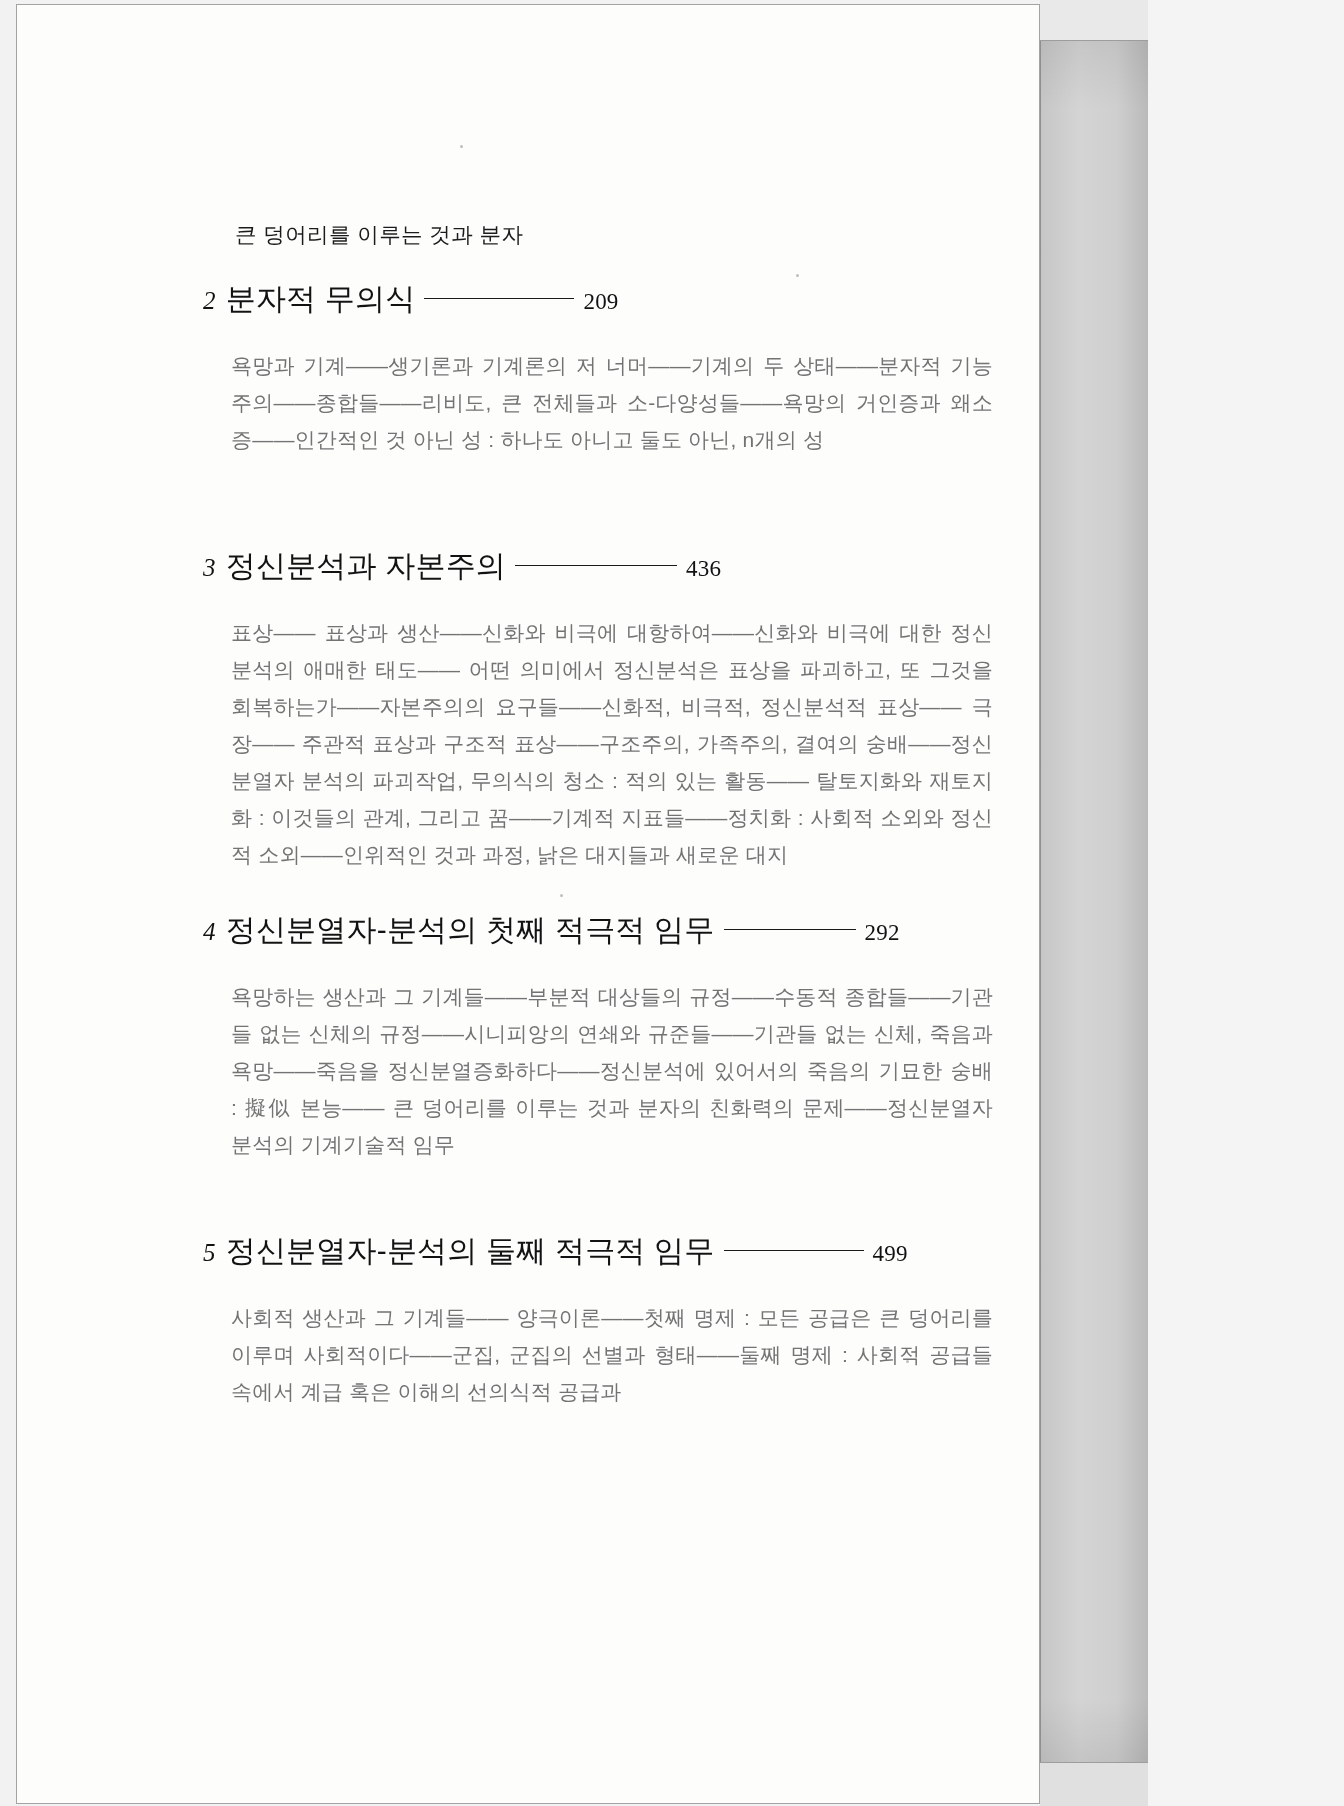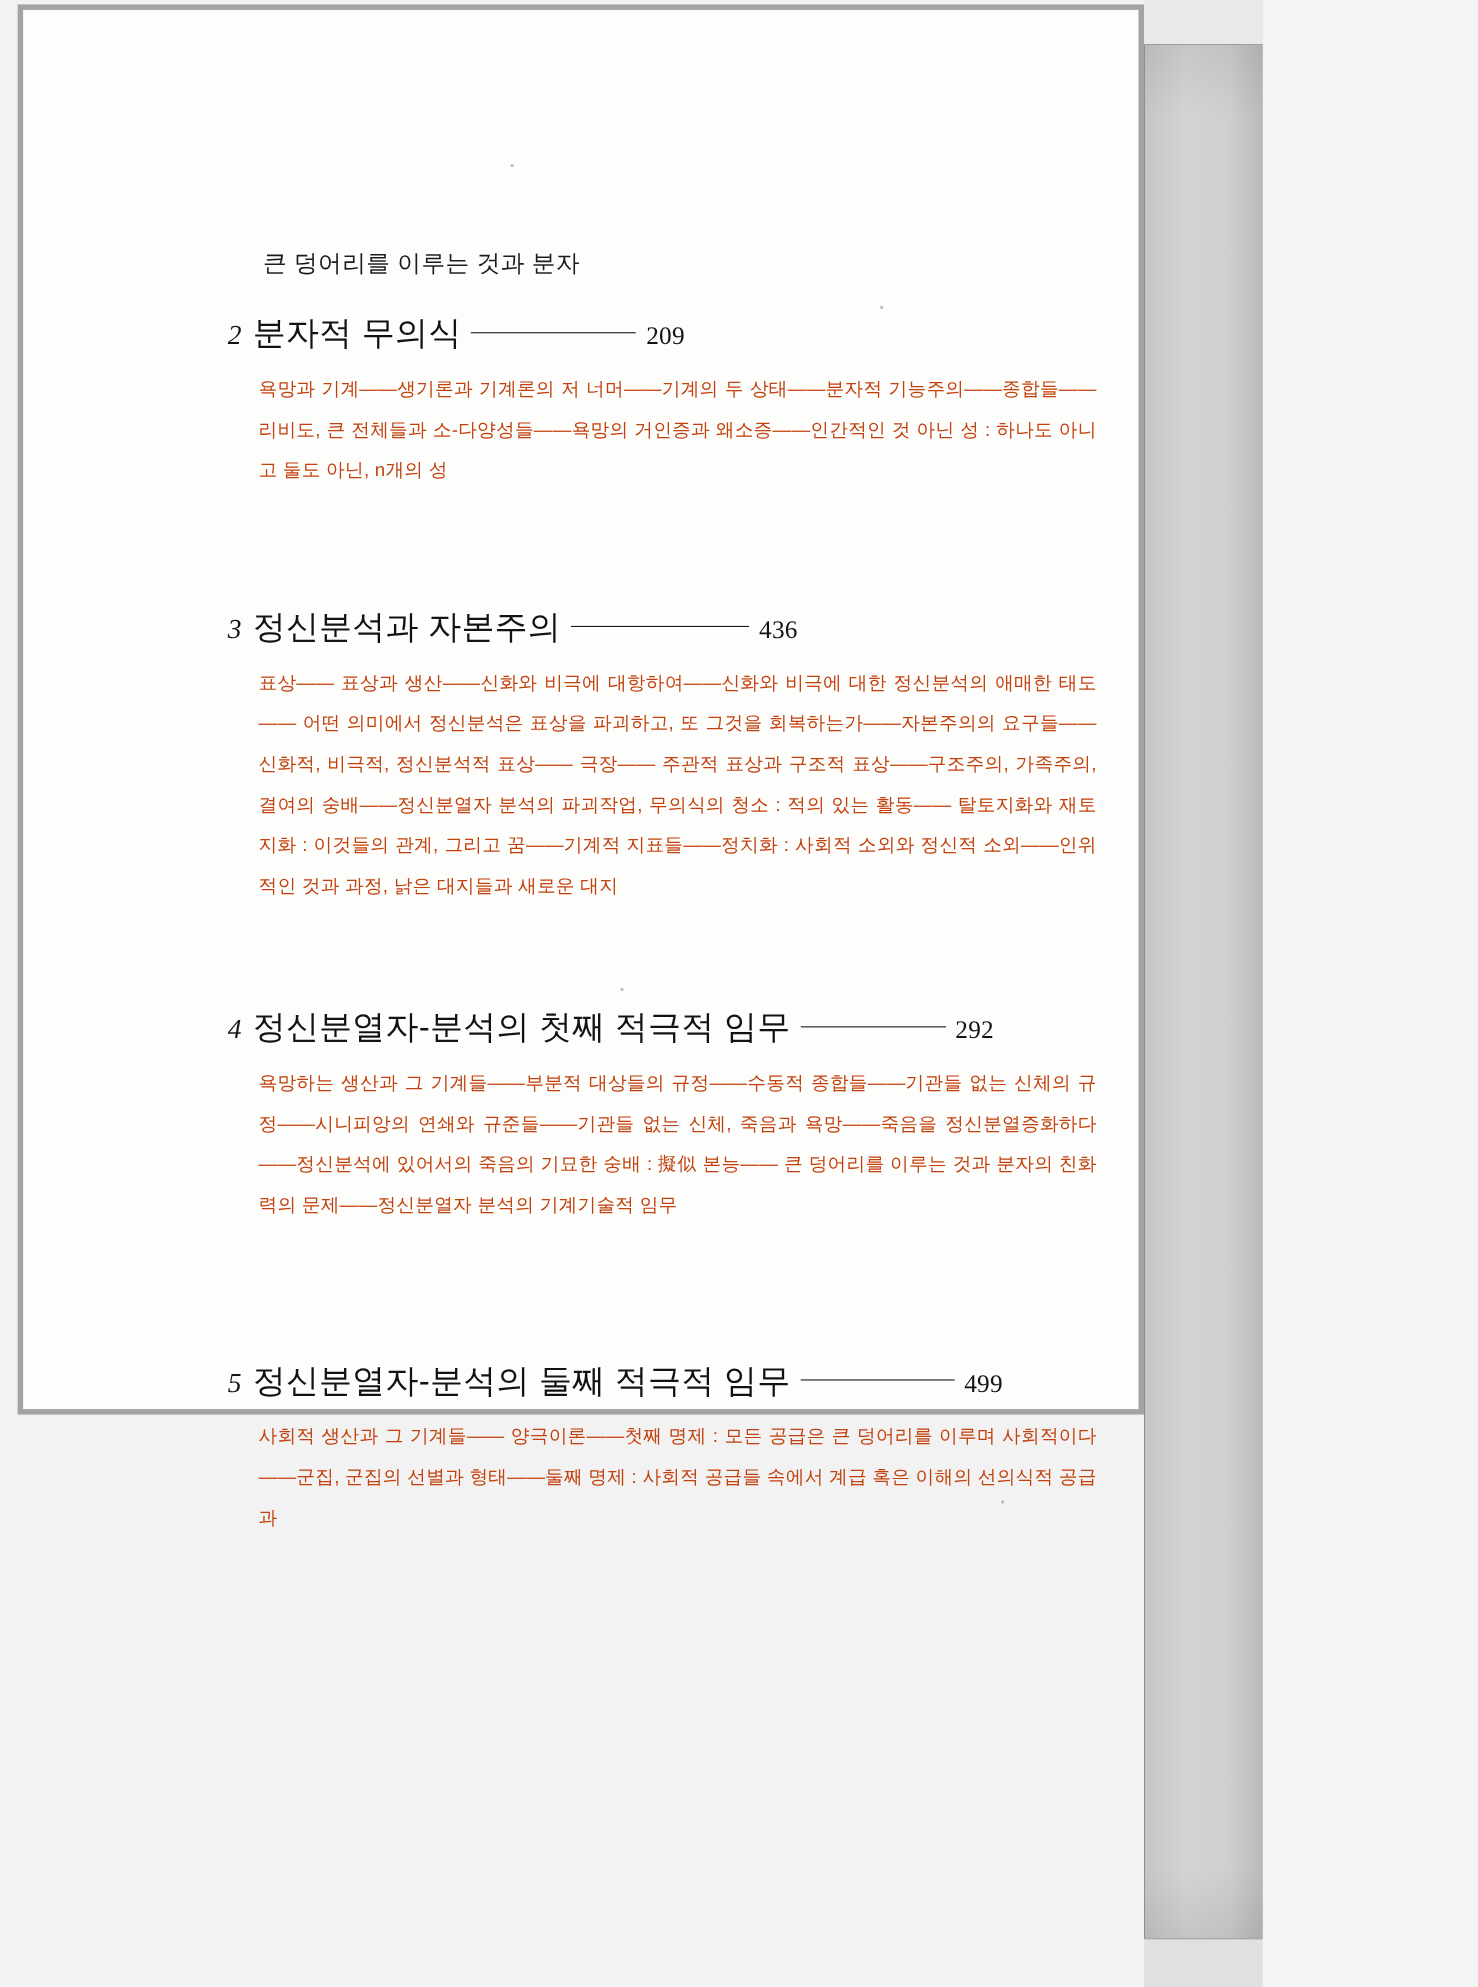--- a/index.html
+++ b/index.html
@@ -23,23 +23,23 @@
     height: 1806px;
     background: #f2f2f2;
   }
 
   
   #page {
     position: absolute;
     left: 16px;
     top: 4px;
     width: 1024px;
-    height: 1282px;
+    height: 1800px;
     background: #fdfdfc;
-    border: 5px solid #a3a3a3;
+    border: 1px solid #a3a3a3;
     box-sizing: border-box;
   }
 
   
   #book-edge {
     position: absolute;
     left: 1040px;
     top: 0px;
     width: 108px;
     height: 1806px;
@@ -130,28 +130,28 @@
     border-bottom: 1.6px solid #1a1a1a;
     margin: 0 9px 7px 9px;
     vertical-align: middle;
   }
   .entry-head .pg {
     font-family: "Liberation Serif", serif;
     font-size: 23px;
   }
 
   .entry-body {
-    margin-top: 11px;
+    margin-top: 27px;
     margin-left: 28px;
     width: 762px;
-    font-size: 17px;
+    font-size: 21px;
     line-height: 37px;
     text-align: justify;
     text-justify: inter-character;
-    color: #c2410c;
+    color: #737373;
     letter-spacing: 0.2px;
   }
 
   
   .speck {
     position: absolute;
     background: #8d8d8d;
     border-radius: 50%;
     opacity: .55;
   }

